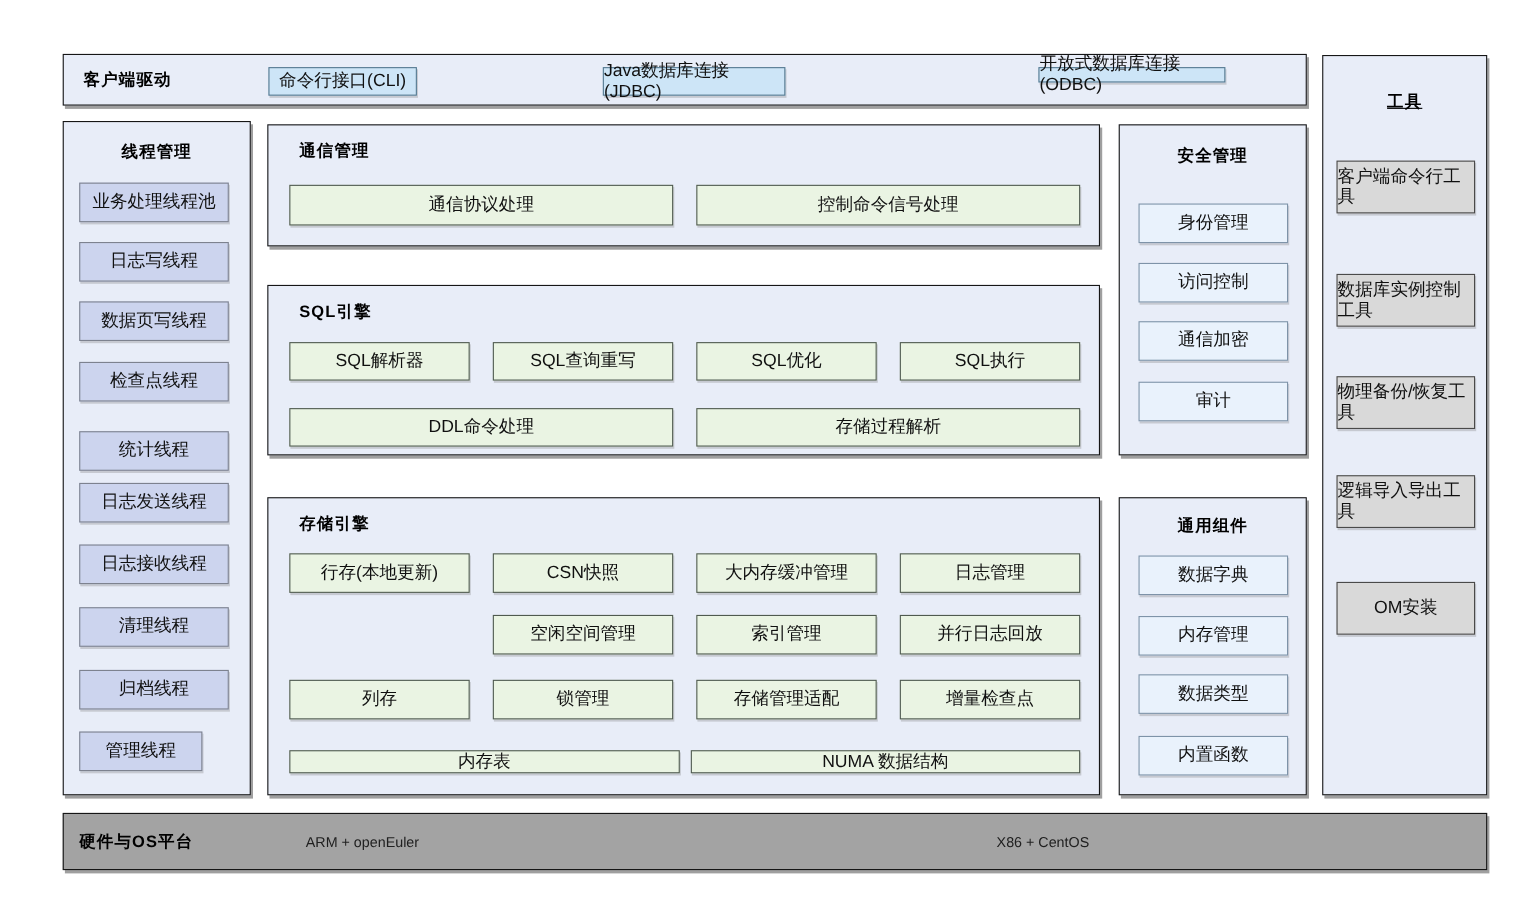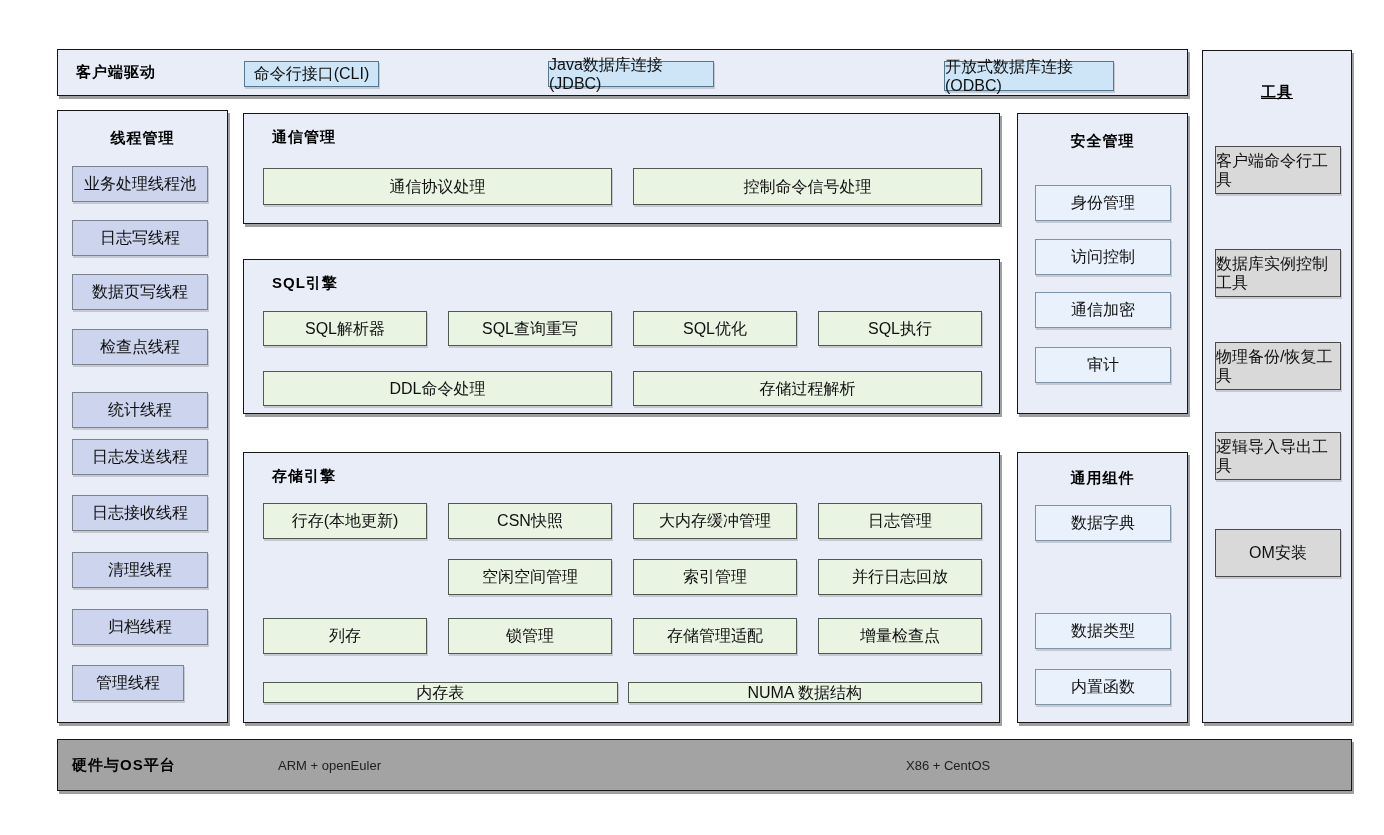--- a/index.html
+++ b/index.html
@@ -39,21 +39,21 @@
 </style>
 </head>
 <body>
 
 <div class="canvas">
 
   <div class="panel" style="left:57px;top:49px;width:1131px;height:47px;">
     <span class="bartitle ptitle">客户端驱动</span>
     <div class="btn blue" style="left:186px;top:11px;width:135px;height:26px;">命令行接口(CLI)</div>
     <div class="btn blue" style="left:490px;top:11px;width:166px;height:26px;">Java数据库连接(JDBC)</div>
-    <div class="btn blue" style="left:886px;top:11px;width:170px;height:30px;">开放式数据库连接(ODBC)</div>
+    <div class="btn blue" style="left:886px;top:11px;width:170px;height:14px;">开放式数据库连接(ODBC)</div>
   </div>
 
   <div class="panel" style="left:57px;top:110px;width:171px;height:613px;">
     <span class="ptitle center" style="margin-top:18px;">线程管理</span>
     <div class="btn lav" style="left:14px;top:55px;width:136px;height:36px;">业务处理线程池</div>
     <div class="btn lav" style="left:14px;top:109px;width:136px;height:36px;">日志写线程</div>
     <div class="btn lav" style="left:14px;top:163px;width:136px;height:36px;">数据页写线程</div>
     <div class="btn lav" style="left:14px;top:218px;width:136px;height:36px;">检查点线程</div>
     <div class="btn lav" style="left:14px;top:281px;width:136px;height:36px;">统计线程</div>
     <div class="btn lav" style="left:14px;top:328px;width:136px;height:36px;">日志发送线程</div>
@@ -114,20 +114,21 @@
     <span class="ptitle center" style="margin-top:18px;">安全管理</span>
     <div class="btn pale" style="left:17px;top:71px;width:136px;height:36px;">身份管理</div>
     <div class="btn pale" style="left:17px;top:125px;width:136px;height:36px;">访问控制</div>
     <div class="btn pale" style="left:17px;top:178px;width:136px;height:36px;">通信加密</div>
     <div class="btn pale" style="left:17px;top:233px;width:136px;height:36px;">审计</div>
   </div>
 
   <div class="panel" style="left:1017px;top:452px;width:171px;height:271px;">
     <span class="ptitle center" style="margin-top:16px;">通用组件</span>
     <div class="btn pale" style="left:17px;top:52px;width:136px;height:36px;">数据字典</div>
+    <div class="btn pale" style="left:17px;top:107px;width:136px;height:36px;">内存管理</div>
     <div class="btn pale" style="left:17px;top:160px;width:136px;height:36px;">数据类型</div>
     <div class="btn pale" style="left:17px;top:216px;width:136px;height:36px;">内置函数</div>
   </div>
 
   <div class="panel" style="left:1202px;top:50px;width:150px;height:673px;">
     <span class="ptitle center" style="margin-top:32px;text-decoration:underline;">工具</span>
     <div class="btn gray" style="left:12px;top:95px;width:126px;height:48px;">客户端命令行工具</div>
     <div class="btn gray" style="left:12px;top:198px;width:126px;height:48px;">数据库实例控制工具</div>
     <div class="btn gray" style="left:12px;top:291px;width:126px;height:48px;">物理备份/恢复工具</div>
     <div class="btn gray" style="left:12px;top:381px;width:126px;height:48px;">逻辑导入导出工具</div>

